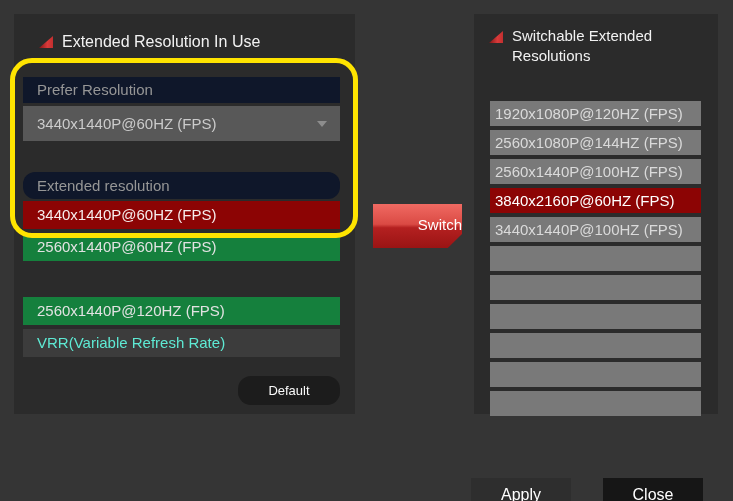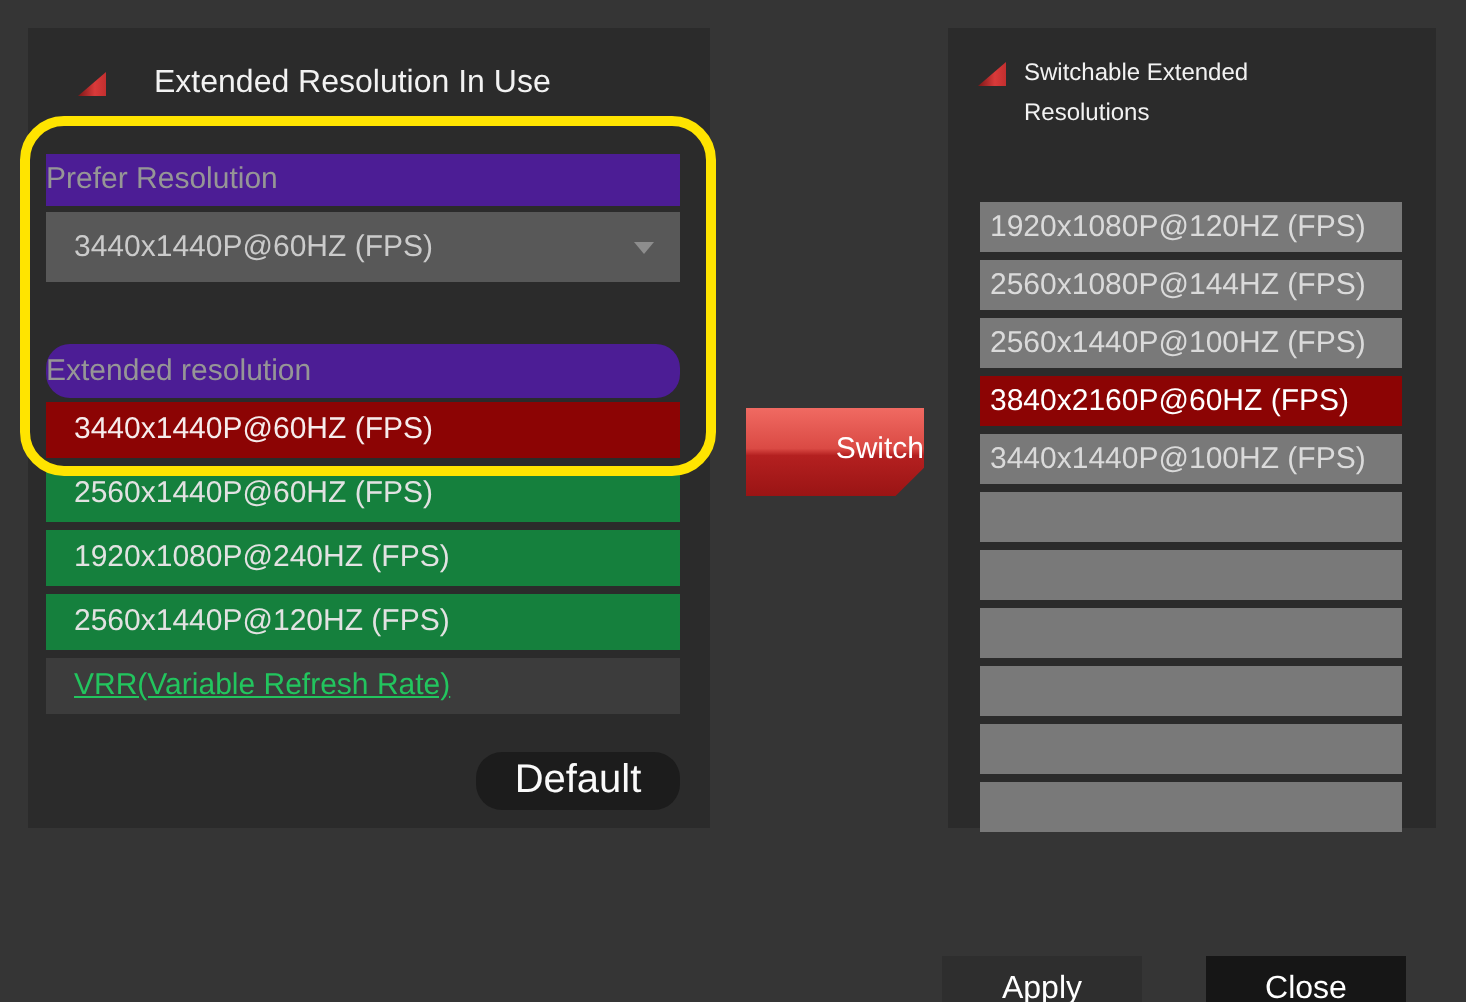--- a/index.html
+++ b/index.html
@@ -6,28 +6,28 @@
   body {
     position:relative; width:733px; height:501px; overflow:hidden;
     background:#353535; font-family:"Liberation Sans", sans-serif;
     -webkit-font-smoothing:antialiased;
   }
   .panel { position:absolute; background:#2b2b2b; top:14px; height:400px; }
   #left-panel { left:14px; width:341px; }
   #right-panel { left:474px; width:244px; }
 
   .panel-title { position:absolute; display:flex; color:#f2f2f2; }
-  #left-title { left:24px; top:19px; gap:23px; align-items:center; font-size:16px; }
-  #right-title { left:14px; top:12px; gap:8px; align-items:flex-start; font-size:12px; }
+  #left-title { left:24px; top:19px; gap:8px; align-items:center; font-size:16px; }
+  #right-title { left:14px; top:12px; gap:8px; align-items:flex-start; font-size:15px; }
   #right-title svg { margin-top:4px; flex:0 0 auto; }
   #right-title .title-text { width:172px; line-height:20px; }
 
   .header-bar {
     position:absolute; left:9px; width:317px; box-sizing:border-box;
-    background:#4c1d95; color:#969696; font-size:15px; padding-left:0;
+    background:#0f172a; color:#969696; font-size:15px; padding-left:14px;
   }
   #prefer-header { top:63px; height:26px; line-height:26px; }
   #extended-header { top:158px; height:27px; line-height:27px;border-radius:12px; }
 
   #dropdown {
     position:absolute; left:9px; top:92px; width:317px; height:35px;
     box-sizing:border-box; background:#585858; color:#cbcbcb;
     font-size:15px; line-height:35px; padding-left:14px; cursor:default;
   }
   .caret {
@@ -35,32 +35,32 @@
     border-left:5px solid transparent; border-right:5px solid transparent;
     border-top:6px solid #8d8d8d;
   }
 
   .left-row {
     position:absolute; left:9px; width:317px; height:28px; box-sizing:border-box;
     background:#15803d; color:#e2e2e2; font-size:15px; line-height:28px;
     padding-left:14px; cursor:pointer; white-space:nowrap; overflow:hidden;
   }
   .left-row.selected { background:#8c0404; color:#f6ecec; }
-  .left-row.dim { background:#3c3c3c; color:#22c55e;text-decoration:underline; }
+  .left-row.dim { background:#3c3c3c; color:#5eead4; }
 
   .right-row {
     position:absolute; left:16px; width:211px; height:25px; box-sizing:border-box;
     background:#797979; color:#dadada; font-size:15px; line-height:25px;
     padding-left:5px; cursor:pointer; white-space:nowrap; overflow:hidden;margin-top:16px;
   }
   .right-row.selected { background:#8c0404; color:#ffffff; }
 
   #default-button {
     position:absolute; left:224px; top:362px; width:102px; height:29px;
-    background:#1c1c1c; color:#fafafa; font-size:20px; text-align:center;
+    background:#1c1c1c; color:#fafafa; font-size:13px; text-align:center;
     line-height:29px; cursor:pointer;border-radius:13px;
   }
 
   #highlight {
     position:absolute; left:10px; top:58px; width:348px; height:180px;
     box-sizing:border-box; border:5px solid #ffe400; border-radius:22px;
     pointer-events:none;
   }
 
   #switch-button {
@@ -101,21 +101,20 @@
 
   <div id="dropdown">
     <span>3440x1440P@60HZ (FPS)</span>
     <span class="caret"></span>
   </div>
 
   <div class="header-bar" id="extended-header">Extended resolution</div>
 
   <div class="left-row selected" style="top:187px">3440x1440P@60HZ (FPS)</div>
   <div class="left-row" style="top:219px">2560x1440P@60HZ (FPS)</div>
-  <div class="left-row" style="top:251px">1920x1080P@240HZ (FPS)</div>
   <div class="left-row" style="top:283px">2560x1440P@120HZ (FPS)</div>
   <div class="left-row dim" style="top:315px">VRR(Variable Refresh Rate)</div>
 
   <div id="default-button">Default</div>
 </div>
 
 <div id="highlight"></div>
 
 <div id="switch-button">Switch</div>
 

